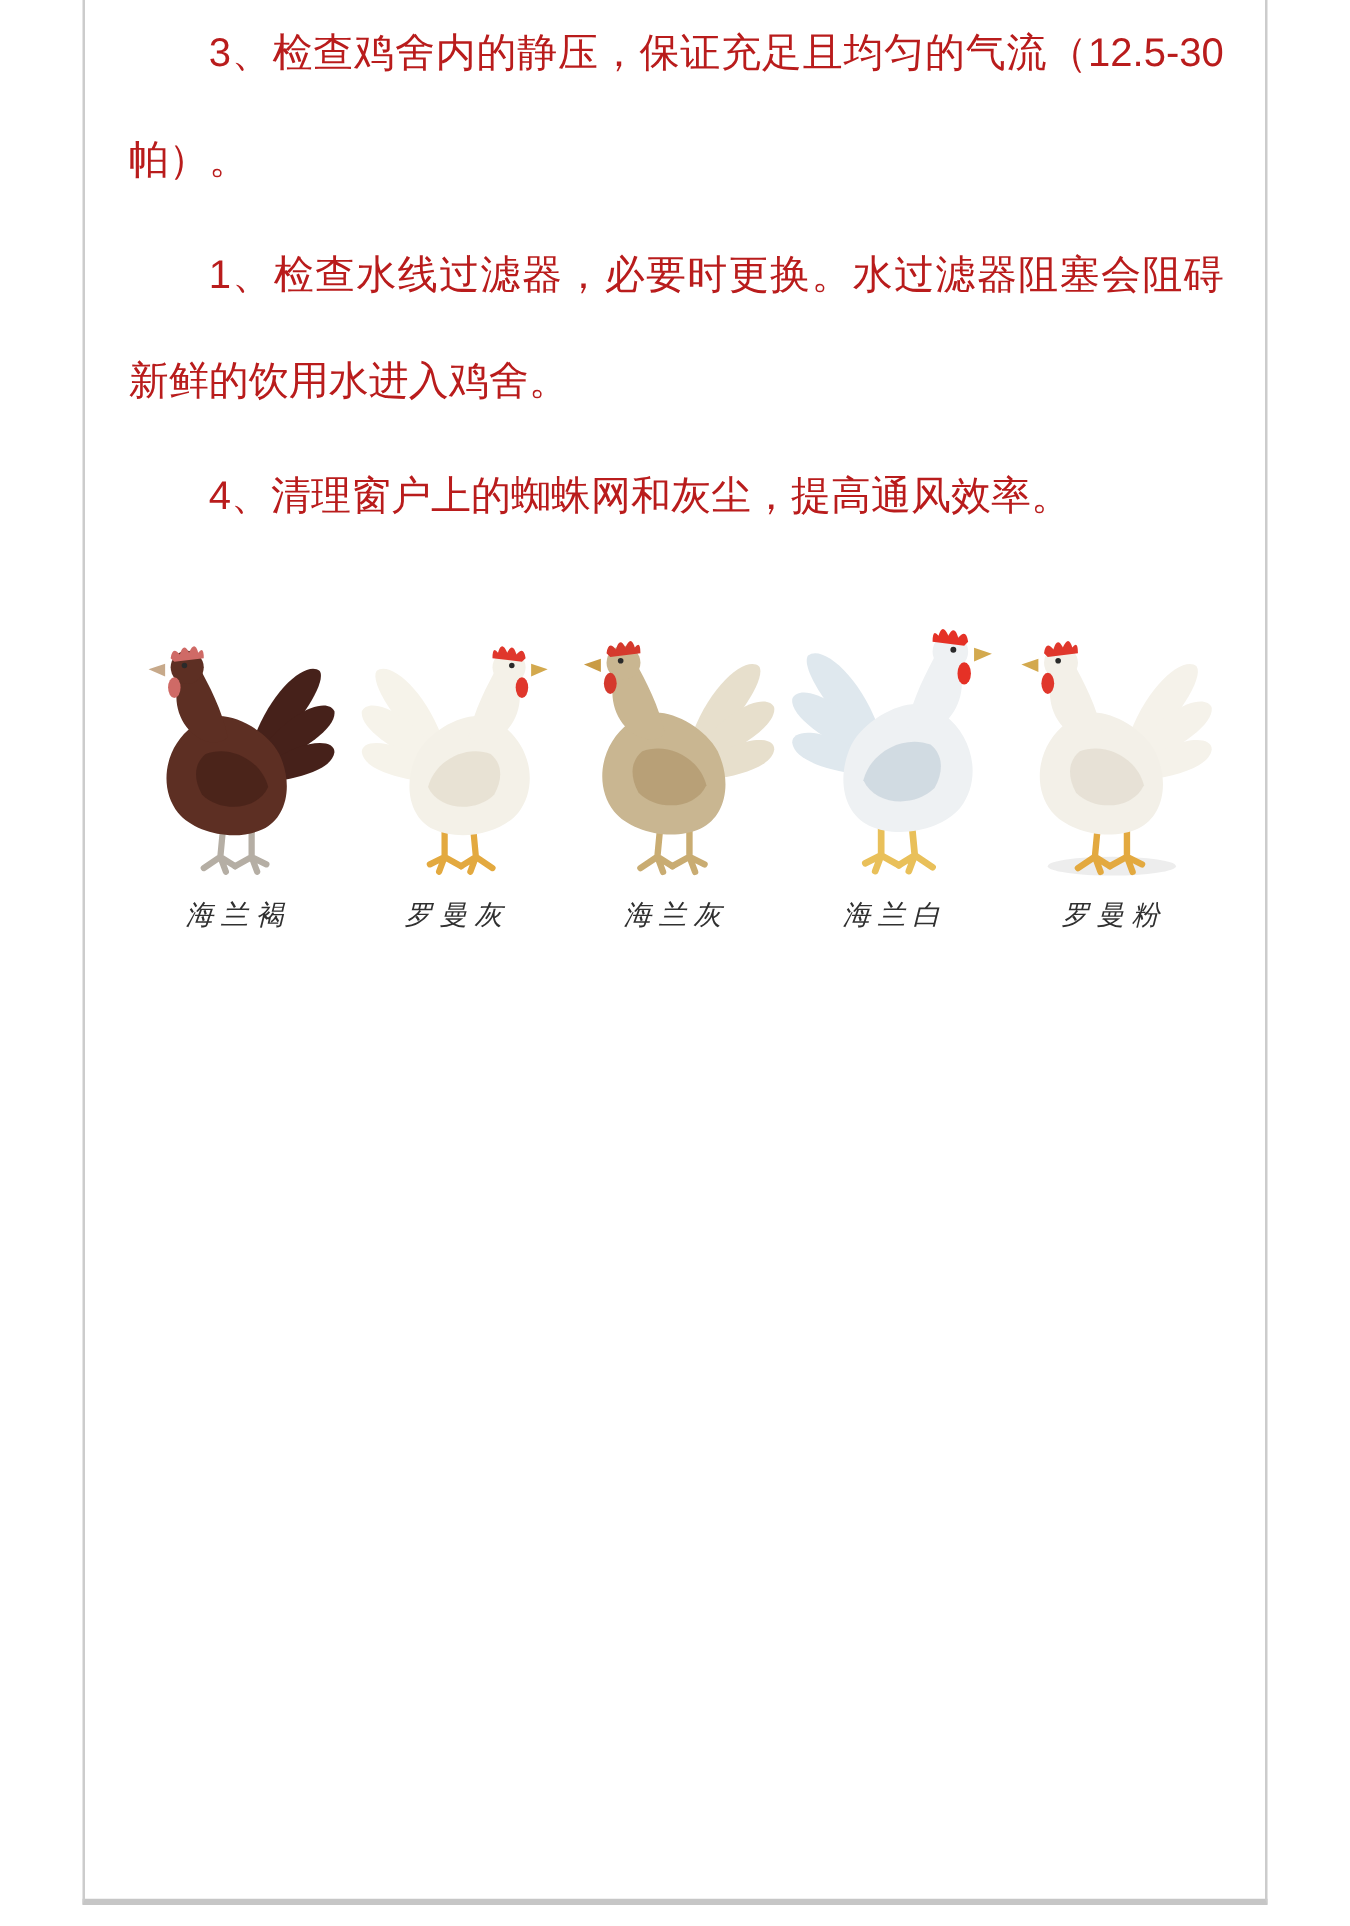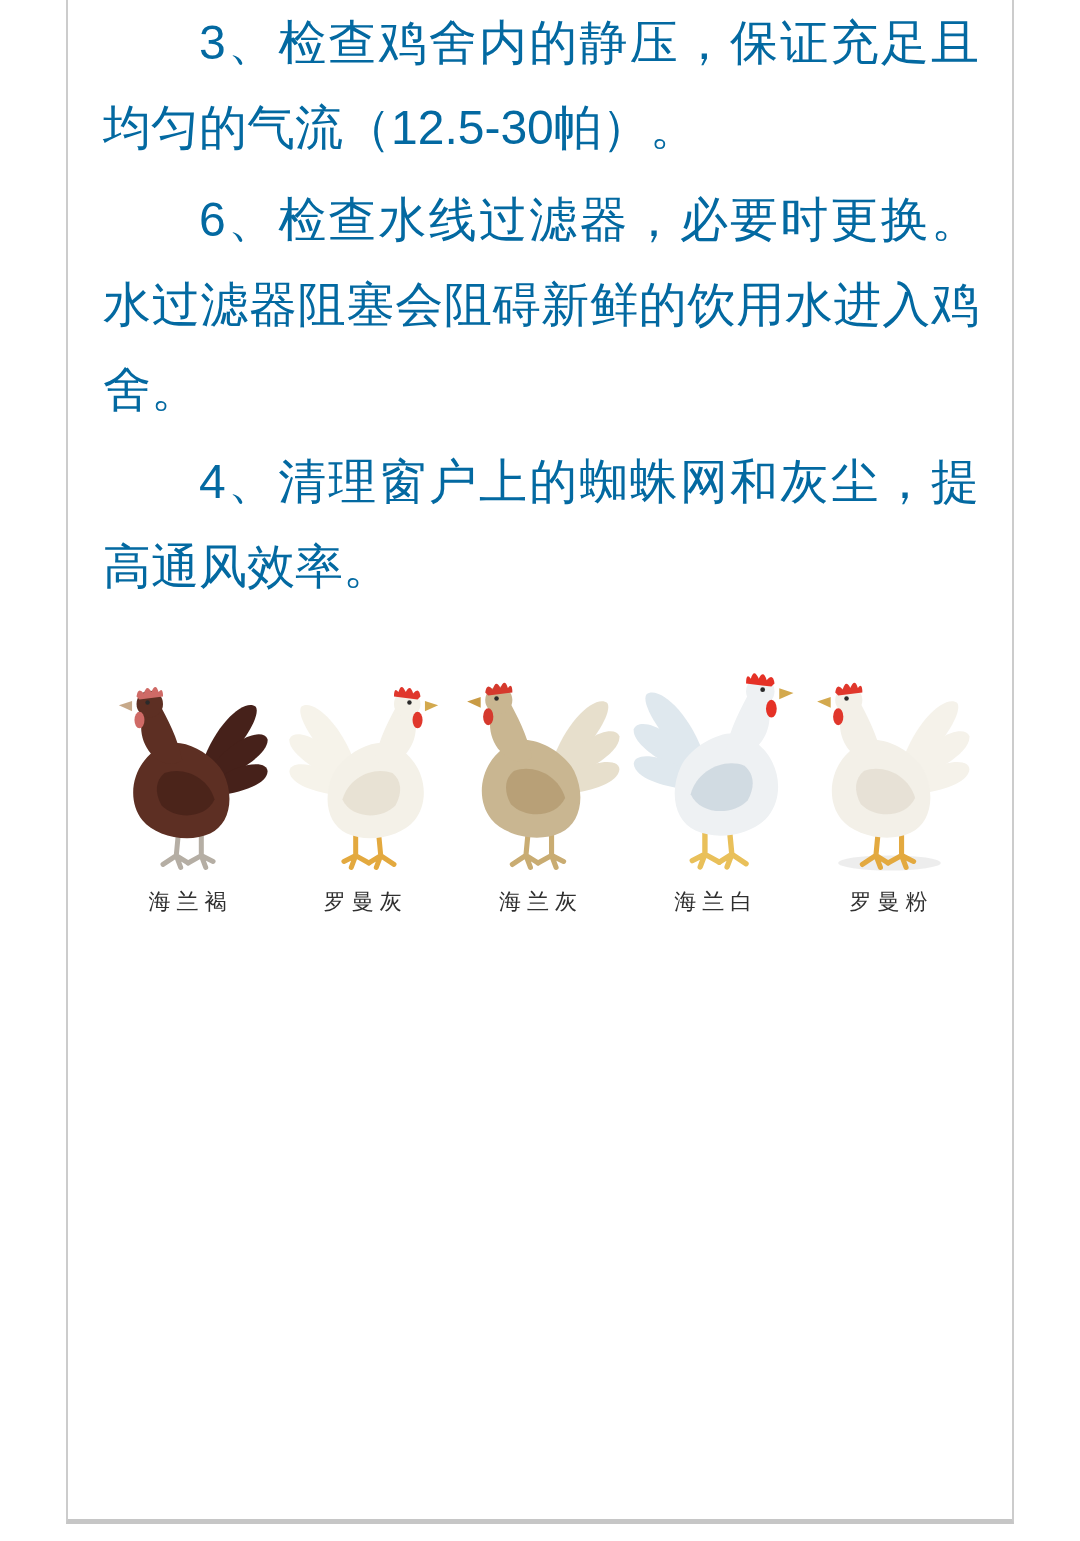--- a/index.html
+++ b/index.html
@@ -15,38 +15,39 @@
     left:66px;top:0;
     width:948px;height:1524px;
     box-sizing:border-box;
     border-left:2px solid #cccccc;
     border-right:2px solid #cccccc;
     border-bottom:5px solid #c6c6c6;
     background:#ffffff;
     padding:0 33px 0 35px;
   }
   .article-body{
-    color:#0369a1;
-    font-size:48px;
+    color:#b91c1c;
+    font-size:32px;
     line-height:85px;
     text-align:justify;
   }
   .para{
     margin:0 0 7px 0;
     text-indent:2em;
     word-break:break-all;
   }
   .breed-figure{
     margin:60px 0 0 0;
     padding:0;
   }
   .chicken-row{
     display:flex;
     align-items:flex-end;
     justify-content:space-between;
+    font-style:italic;
   }
   .chicken-col{
     flex:1 1 0;
     display:flex;
     flex-direction:column;
     align-items:center;
   }
   .chicken-svg{display:block;}
   .chicken-svg.flip{transform:scaleX(-1);}
   .chicken-label{
@@ -59,21 +60,21 @@
 </style>
 </head>
 <body>
 
 <div class="page">
   <div class="content-frame">
     <div class="article-body" id="paragraphs">
   <p class="para">3、检查鸡舍内的静压，保证充足且均匀的气流（12.5-30帕）。</p>
 
 
-  <p class="para">6、检查水线过滤器，必要时更换。水过滤器阻塞会阻碍新鲜的饮用水进入鸡舍。</p>
+  <p class="para">1、检查水线过滤器，必要时更换。水过滤器阻塞会阻碍新鲜的饮用水进入鸡舍。</p>
 
   <p class="para">4、清理窗户上的蜘蛛网和灰尘，提高通风效率。</p>
 
 </div>
     <div class="breed-figure">
       <div class="chicken-row" id="chicken-row">
   <div class="chicken-col">
     <svg class="chicken-svg" viewBox="0 0 110 130" xmlns="http://www.w3.org/2000/svg" height="192" width="162">
 
       <ellipse class="p-shadow" cx="54" cy="122" rx="34" ry="5" fill="#9a9a9a" opacity="0"></ellipse>

